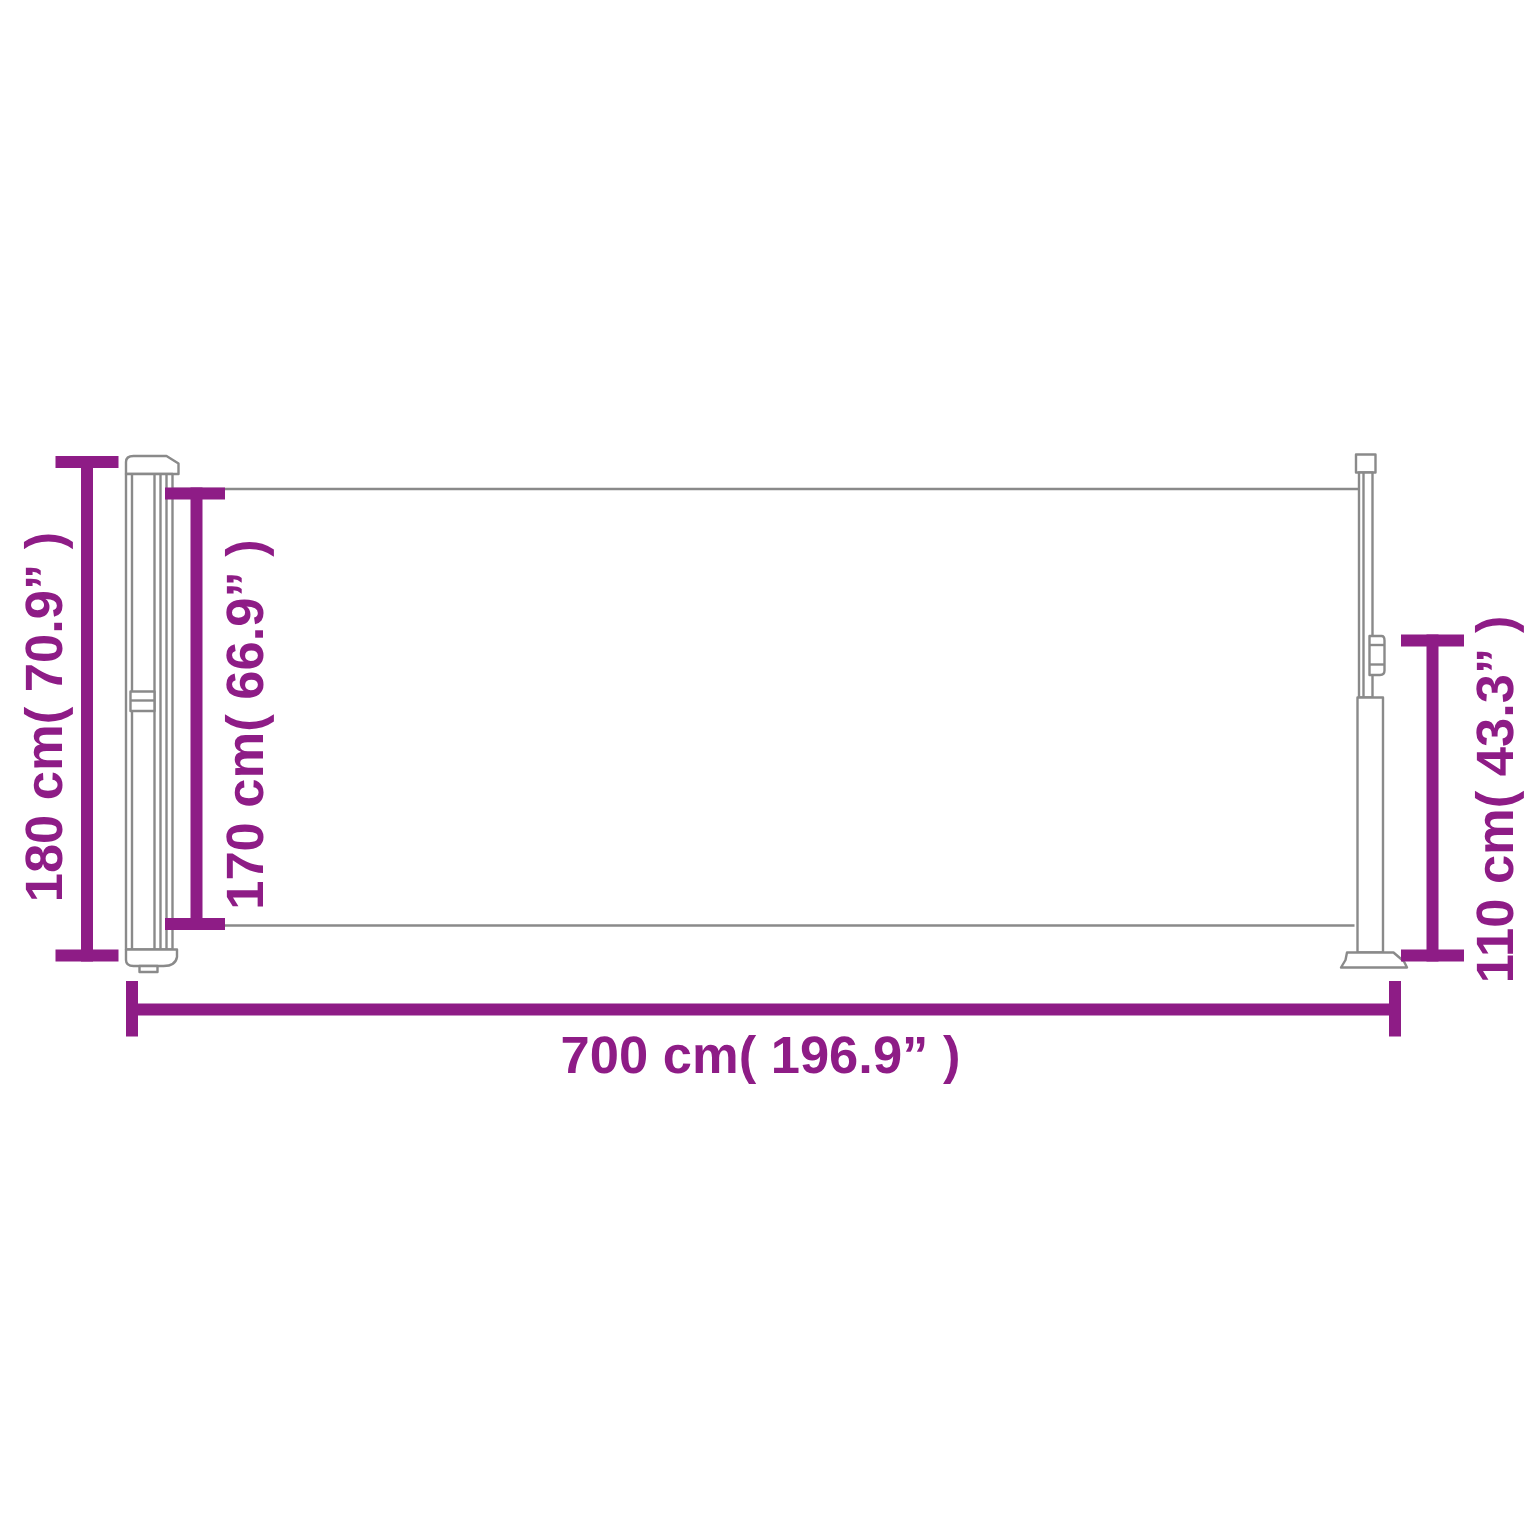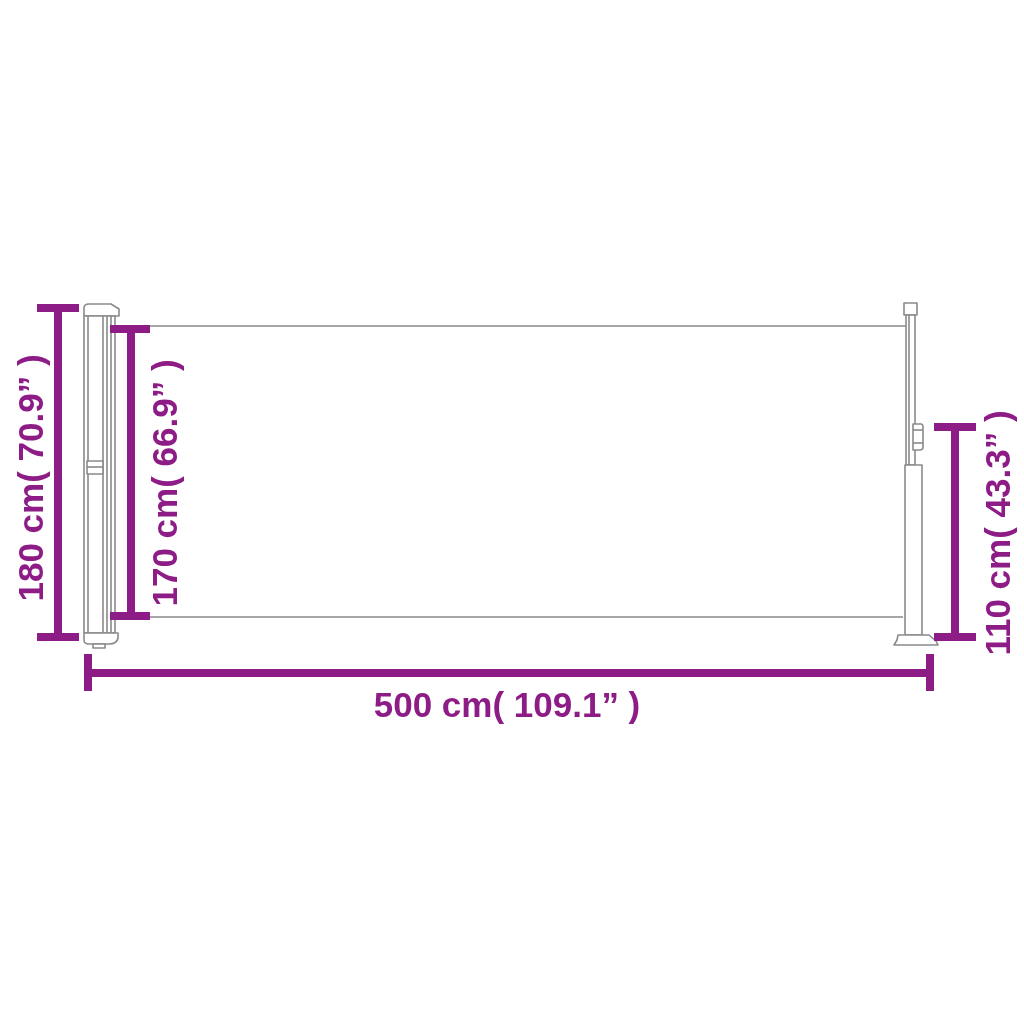--- a/index.html
+++ b/index.html
@@ -108,15 +108,15 @@
       <rect x="926" y="654" width="8" height="37"></rect>
     </g>
   </svg>
 
   <div class="dim-label vertical" style="left:30px; top:478px;">180 cm( 70.9” )</div>
 
   <div class="dim-label vertical" style="left:164px; top:483px;">170 cm( 66.9” )</div>
 
   <div class="dim-label vertical" style="left:997px; top:533px;">110 cm( 43.3” )</div>
 
-  <div class="dim-label" style="left:507px; top:704px;">500 cm( 109.1” )</div>
+  <div class="dim-label" style="left:507px; top:704px;">700 cm( 196.9” )</div>
 
 </div>
 
 </body></html>

